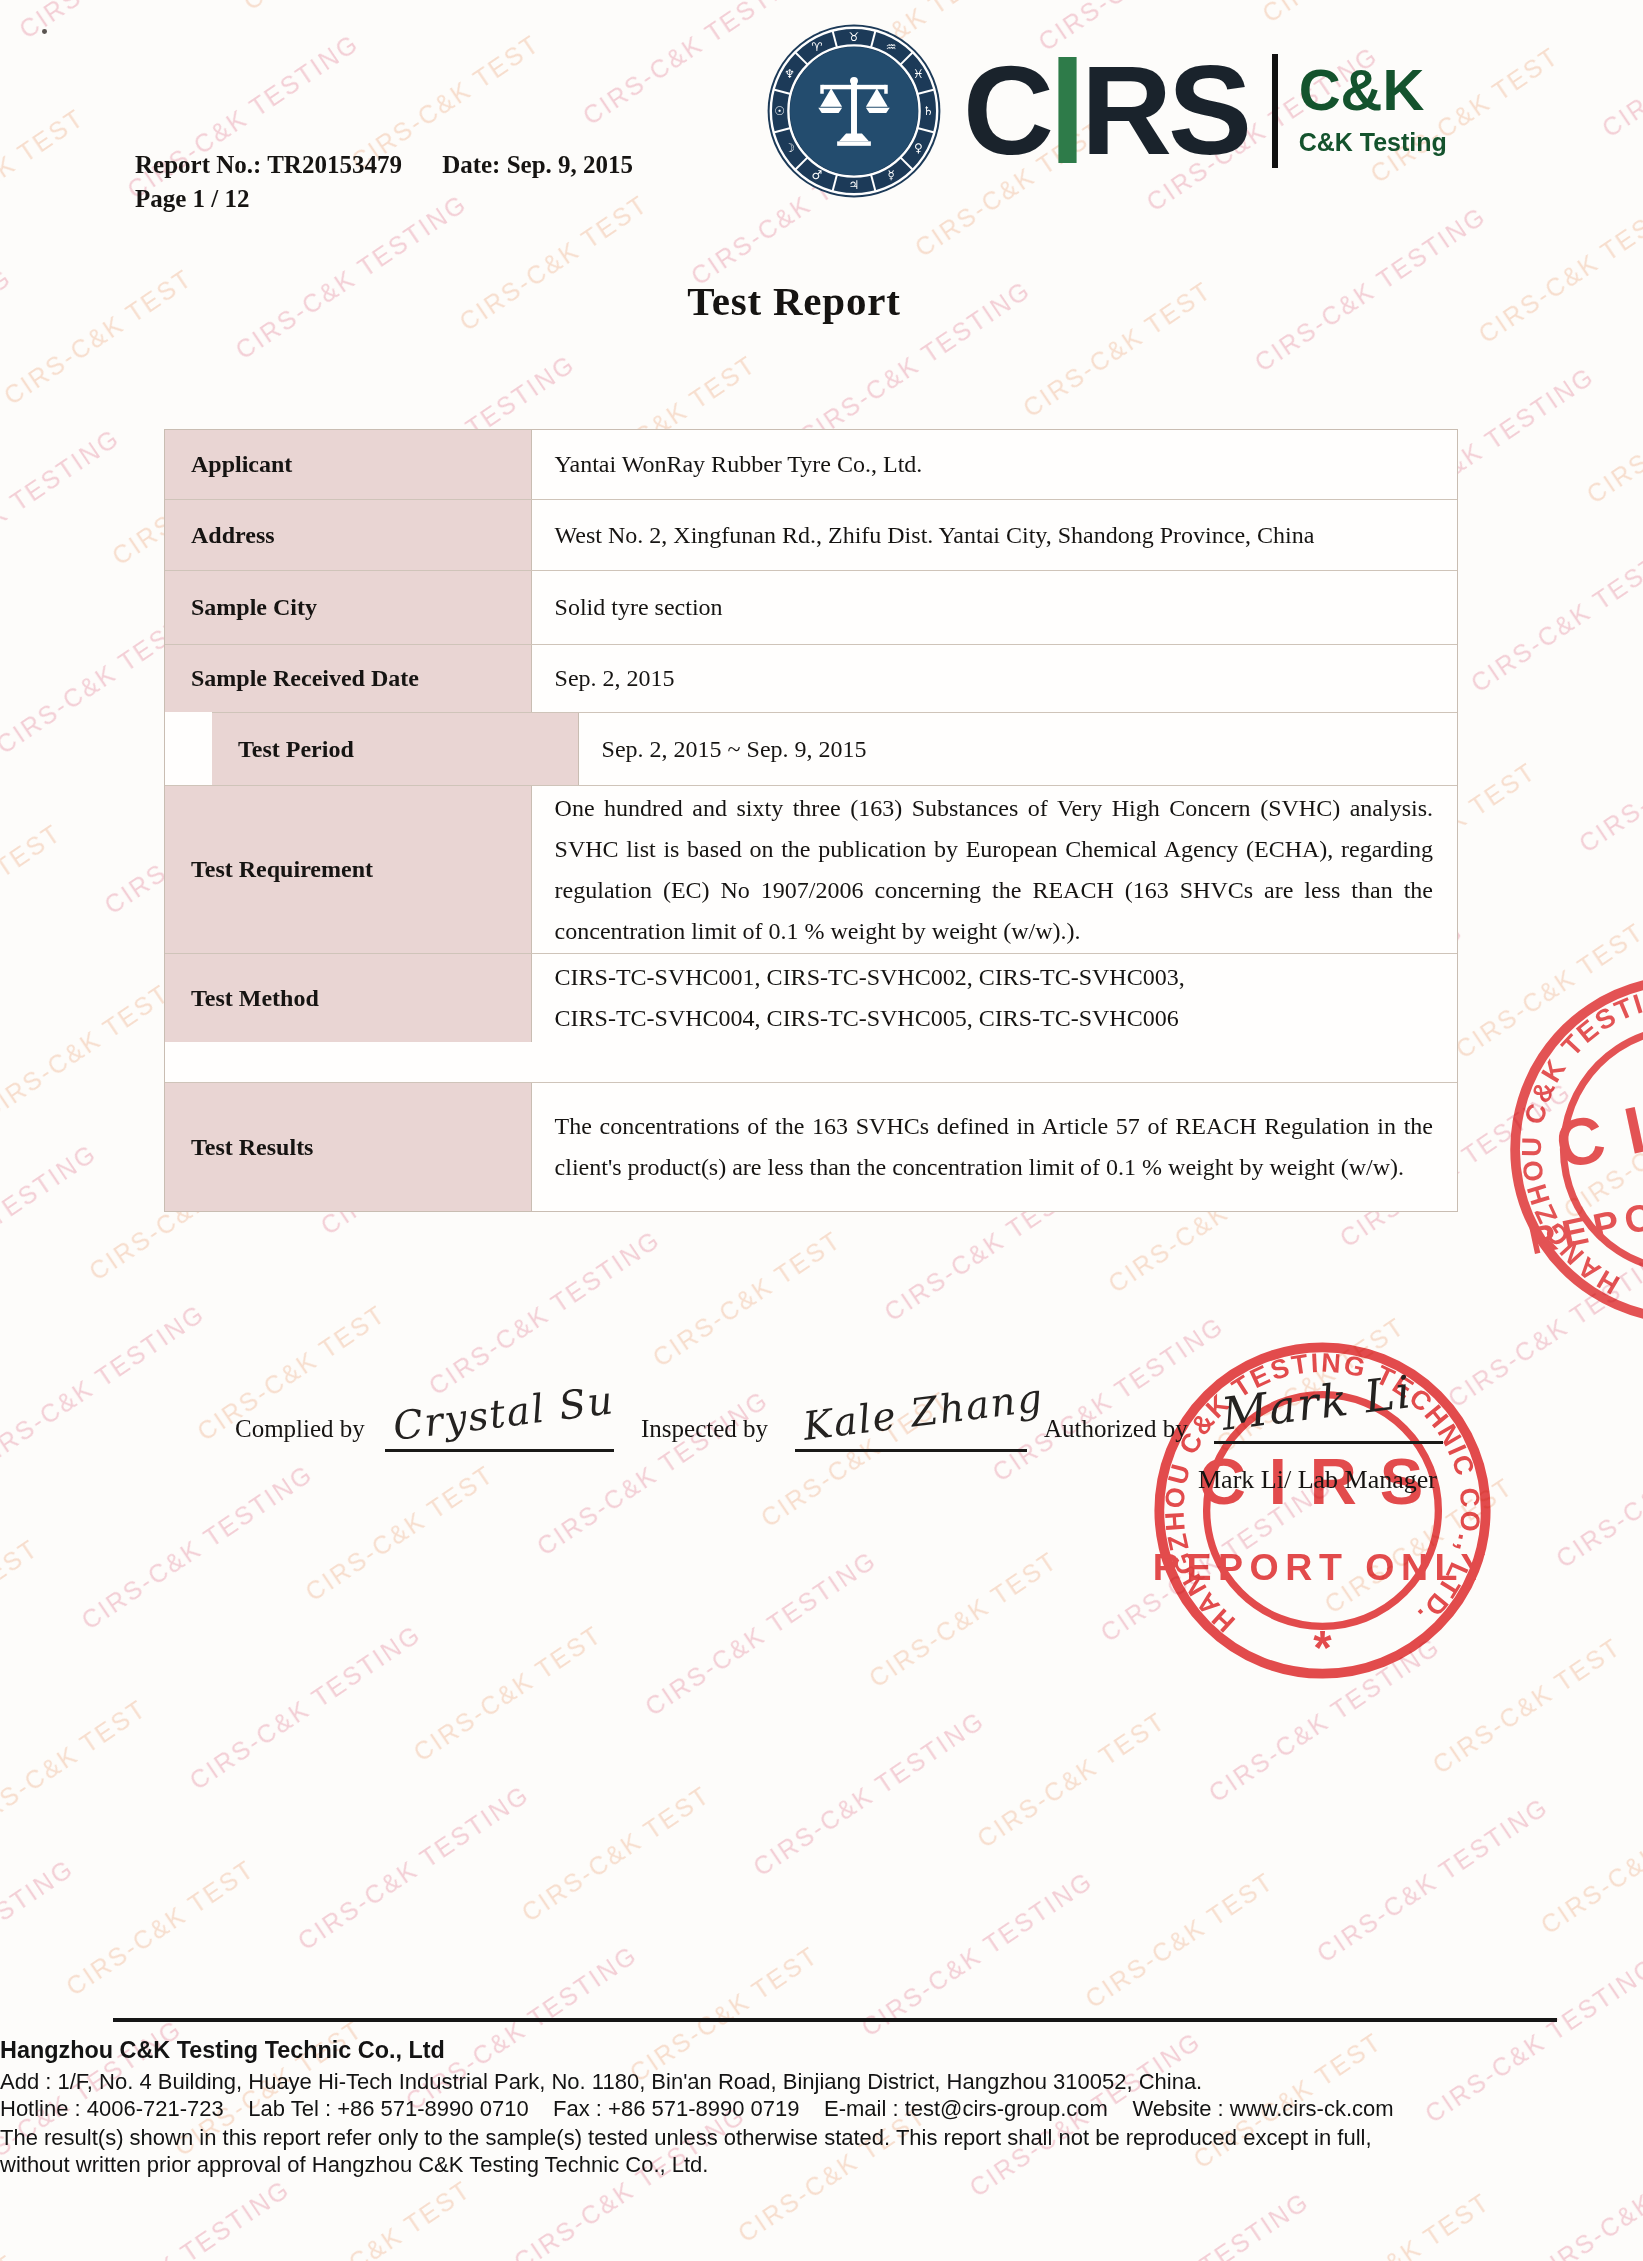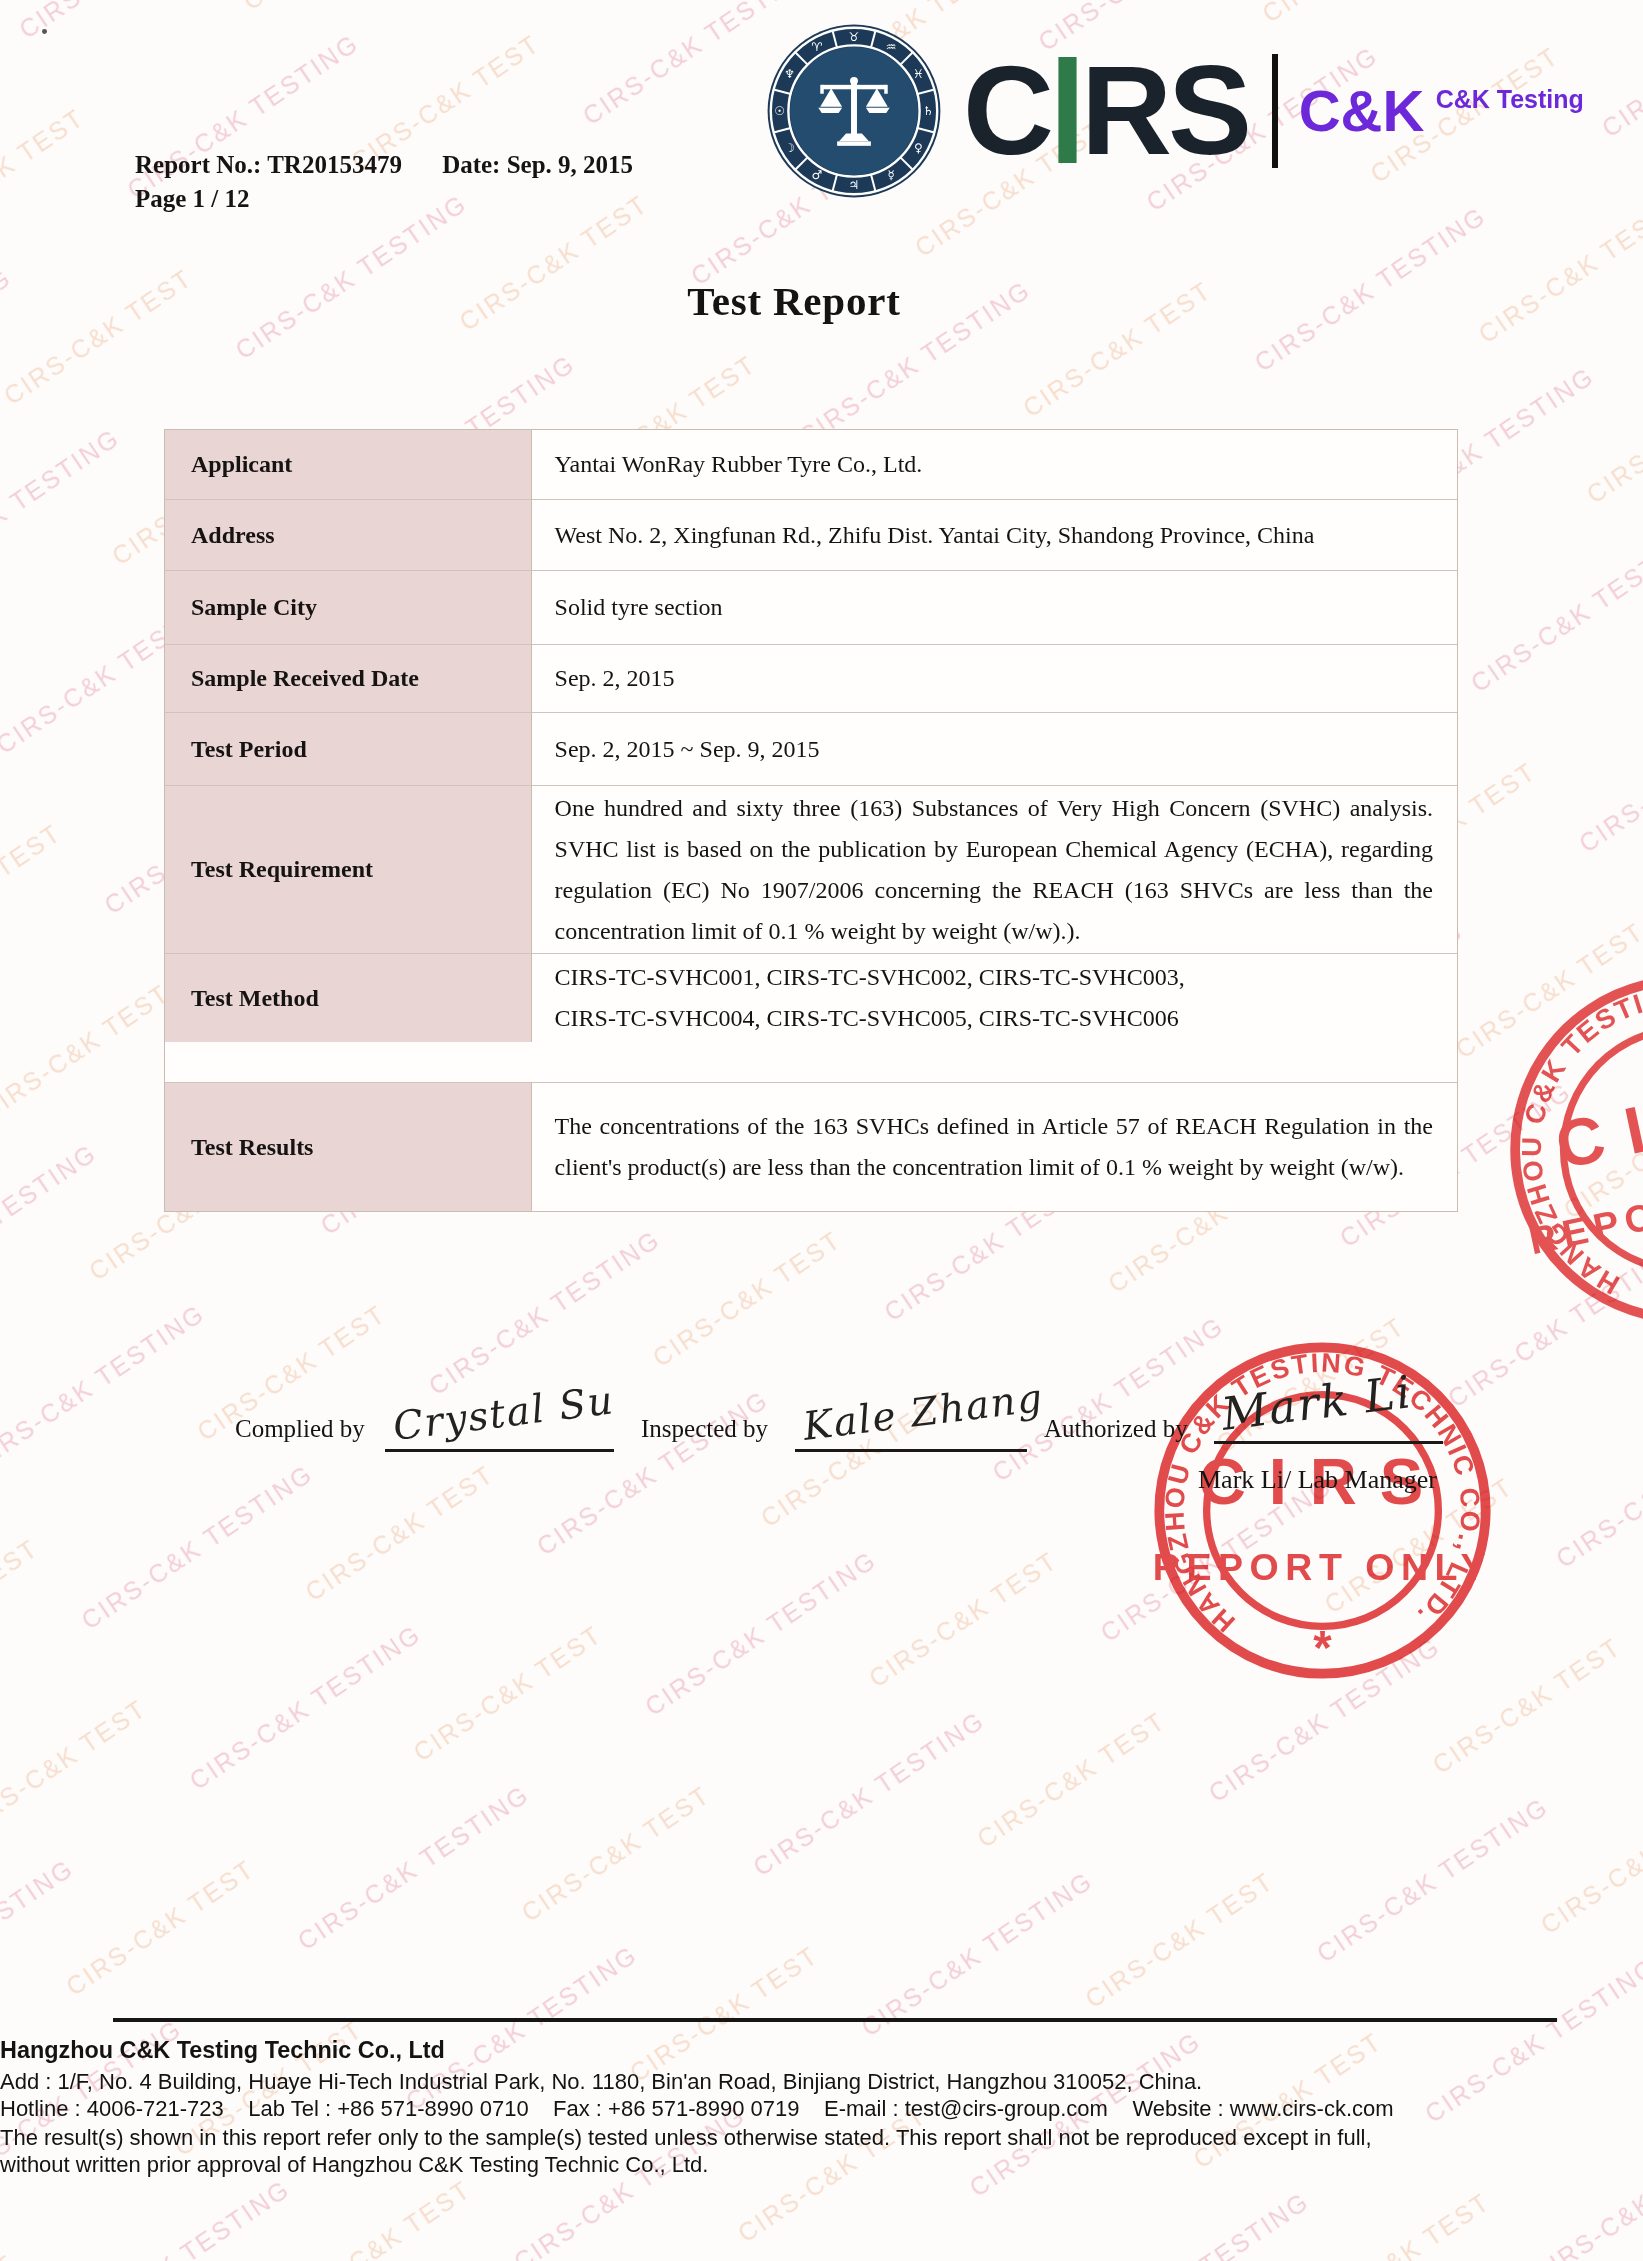--- a/index.html
+++ b/index.html
@@ -16,36 +16,36 @@
   .header-meta{position:absolute;left:135px;top:148px;z-index:2;font-weight:bold;font-size:25px;line-height:34px;}
   .header-meta .report-no{display:inline-block;margin-right:34px;}
   .logo{position:absolute;left:766px;top:22.6px;z-index:2;display:flex;align-items:center;}
   .emblem{width:176px;height:176px;flex:0 0 auto;}
   .cirs-wordmark{
     font-family:"Liberation Sans",sans-serif;font-weight:bold;font-size:126px;
     letter-spacing:-4px;color:#1a232c;line-height:126px;margin-left:21px;white-space:nowrap;
   }
   .cirs-wordmark .letter-i{color:#2e7b49;display:inline-block;transform:scaleY(1.22);}
   .logo-divider{width:5.6px;height:114px;background:#111;margin:0 21px 0 24px;flex:0 0 auto;}
-  .ck-block{display:flex;flex-direction:row;gap:11.3px;font-family:"Liberation Sans",sans-serif;color:#6d28d9;}
+  .ck-block{display:flex;flex-direction:column;gap:11.3px;font-family:"Liberation Sans",sans-serif;color:#14532d;}
   .ck-big{font-size:58px;font-weight:bold;line-height:52px;}
   .ck-sub{font-size:25px;font-weight:bold;}
   
   .doc-title{position:absolute;left:0;top:277px;width:1588px;text-align:center;z-index:2;
     font-size:41px;font-weight:bold;letter-spacing:0.8px;}
   
   .info-table{position:absolute;left:164px;top:429px;width:1294px;z-index:2;
     border:1.6px solid #c9bdb2;box-sizing:border-box;background:#fffefd;}
   .info-row{display:flex;box-sizing:border-box;}
   .info-row + .info-row{border-top:1.6px solid #cfc4b9;}
   .info-row:nth-child(1){height:69px;}
   .info-row:nth-child(2){height:71px;}
   .info-row:nth-child(3){height:74px;}
   .info-row:nth-child(4){height:68px;}
-  .info-row:nth-child(5){height:73px;}
+  .info-row:nth-child(5){height:73px;margin-left:47px;}
   .info-row:nth-child(6){height:168px;}
   .info-row:nth-child(7){height:89px;}
   .info-row:nth-child(8){height:129px;margin-top:40px;}
   .cell-label{
     width:367px;flex:0 0 auto;box-sizing:border-box;background:#e9d5d3;
     border-right:1.6px solid #c9bdb2;display:flex;align-items:center;
     padding-left:26px;font-weight:bold;font-size:24px;
   }
   .cell-value{
     flex:1;display:flex;align-items:center;box-sizing:border-box;

